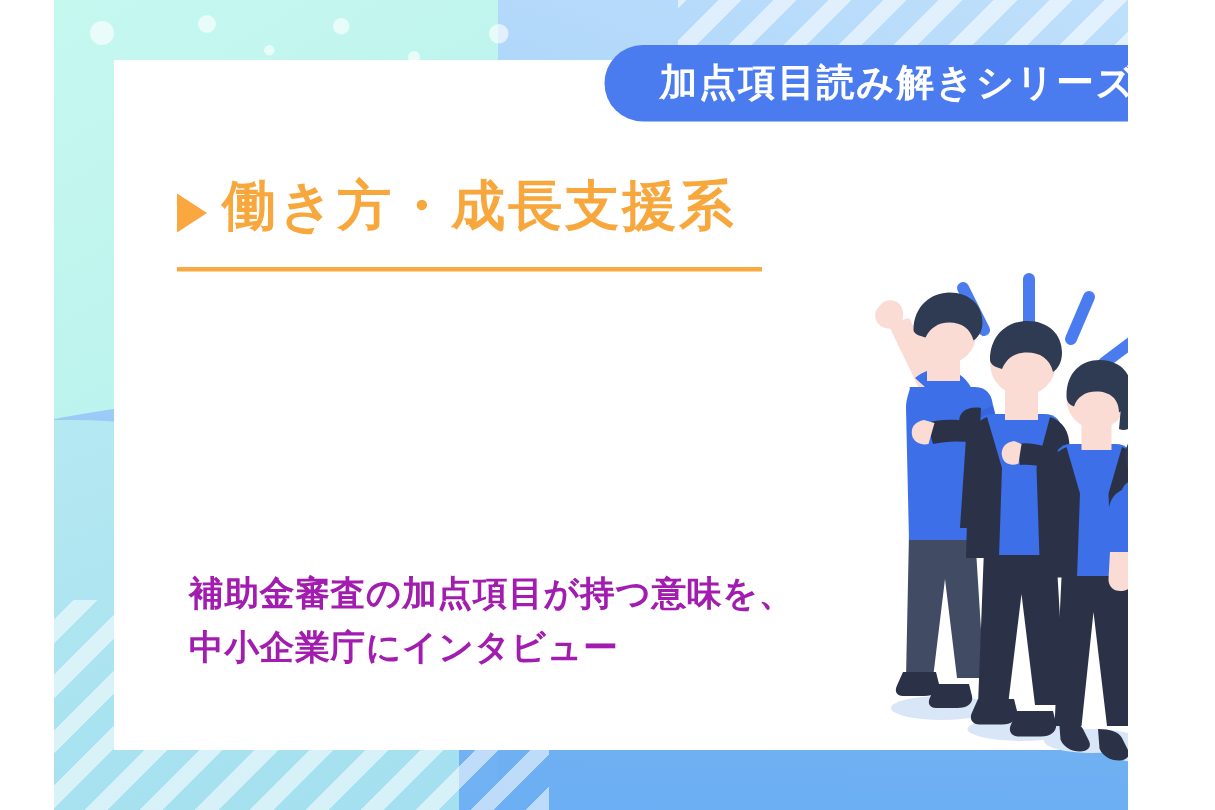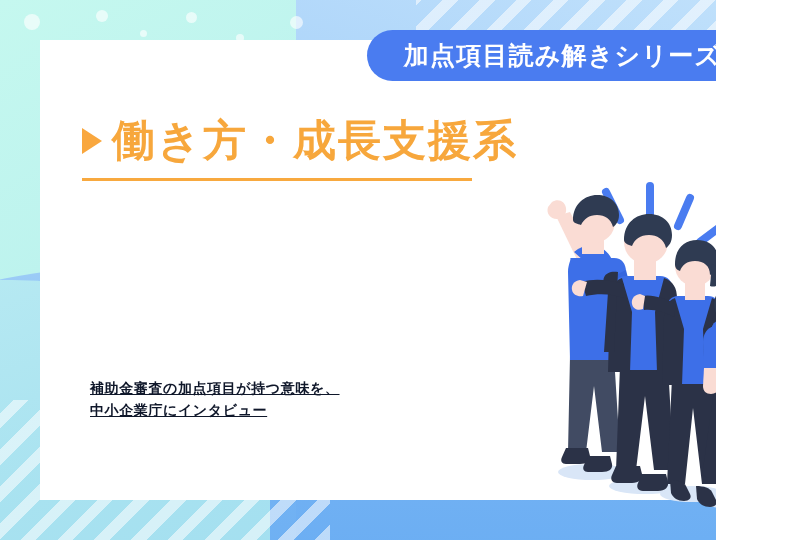--- a/index.html
+++ b/index.html
@@ -2,21 +2,21 @@
 <html><head>
 <meta charset="utf-8">
 <style>
   * { margin:0; padding:0; box-sizing:border-box; }
   html,body { width:810px; height:540px; overflow:hidden; }
   body {
     font-family:"Liberation Sans","DejaVu Sans",sans-serif;
     background:#ffffff;
     position:relative;
   }
-  #stage { position:absolute; inset:0; width:716px; height:540px; overflow:hidden; }
+  #stage { position:absolute; inset:0; width:716px; height:540px; overflow:hidden;margin-left:36px; }
 
   
   .bg-left {
     position:absolute; left:0; top:0; width:420px; height:540px;
     background:linear-gradient(150deg,#c5f8ef 0%,#bdf3ee 38%,#b6ecf4 68%,#b3e4f6 100%);
   }
   .bg-right {
     position:absolute; right:0; top:0; width:420px; height:540px;
     background:linear-gradient(200deg,#bfe0fb 0%,#afd6fa 30%,#8cc2f7 62%,#6fb0f4 100%);
   }
@@ -65,43 +65,43 @@
   .badge-num {
     display:inline-flex; align-items:center; justify-content:center;
     width:29px; height:29px; border:2.2px solid #ffffff; border-radius:50%;
     font-size:19px; font-weight:bold; margin-left:9px; line-height:1;
     padding-bottom:1px;
   }
 
   
   .kicker {
     position:absolute; left:82px; top:119px;
-    display:flex; align-items:center; gap:10px;
-    color:#f7a73c; font-size:43px; font-weight:bold; letter-spacing:2px;
+    display:flex; align-items:flex-end; gap:10px;
+    color:#f7a73c; font-size:36px; font-weight:bold; letter-spacing:2px;
     line-height:1; white-space:nowrap;
   }
   .kicker-arrow {
     width:0; height:0;
     border-left:20px solid #f9a73e;
     border-top:13px solid transparent;
     border-bottom:13px solid transparent;
   }
   .kicker-rule {
     position:absolute; left:82px; top:178px; width:390px; height:2.5px;
     background:#f8a93f;
   }
   .headline {
     position:absolute; left:78px; top:202px;
     color:#111111; font-size:52px; font-weight:bold;
     line-height:1.32; letter-spacing:1px; white-space:nowrap;
   }
   .desc {
     position:absolute; left:90px; top:378px;
-    color:#0f172a; font-size:14px; font-weight:bold;
-    line-height:1.55; letter-spacing:.6px; white-space:nowrap;text-decoration:underline;
+    color:#a21caf; font-size:23px; font-weight:bold;
+    line-height:1.55; letter-spacing:.6px; white-space:nowrap;
   }
 
   
   .illus { position:absolute; left:540px; top:180px; width:270px; height:330px; }
   .illus svg { display:block; }
 </style>
 </head>
 <body>
 
 <div id="stage">

